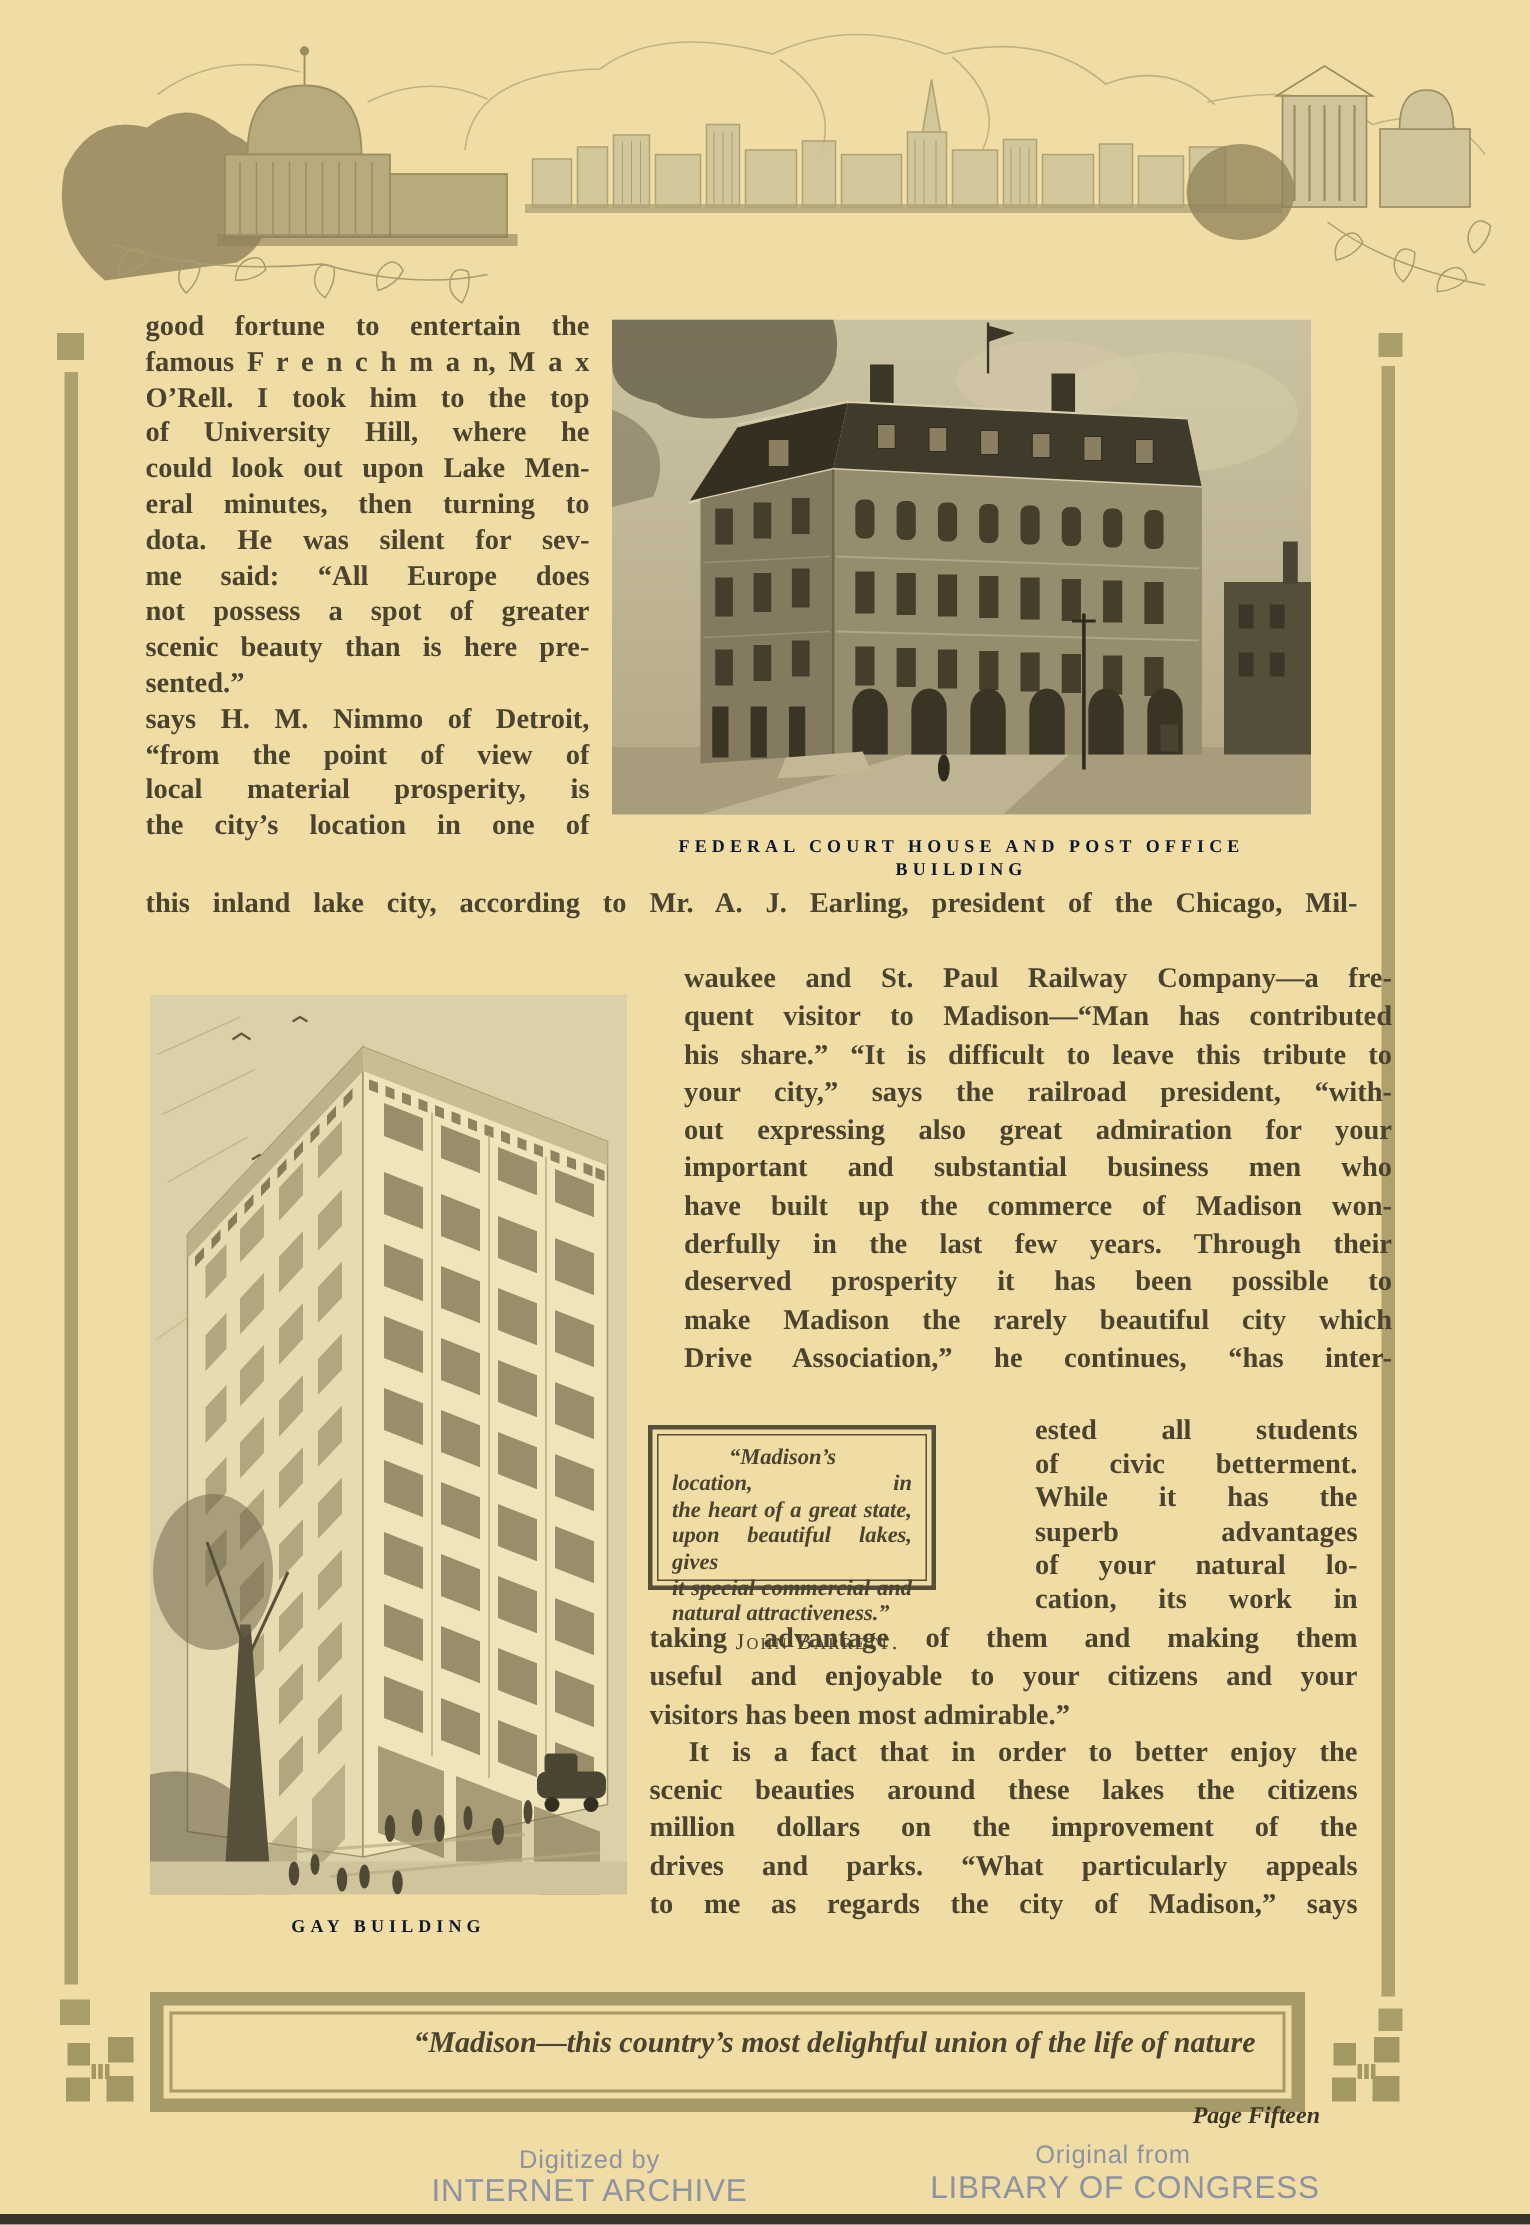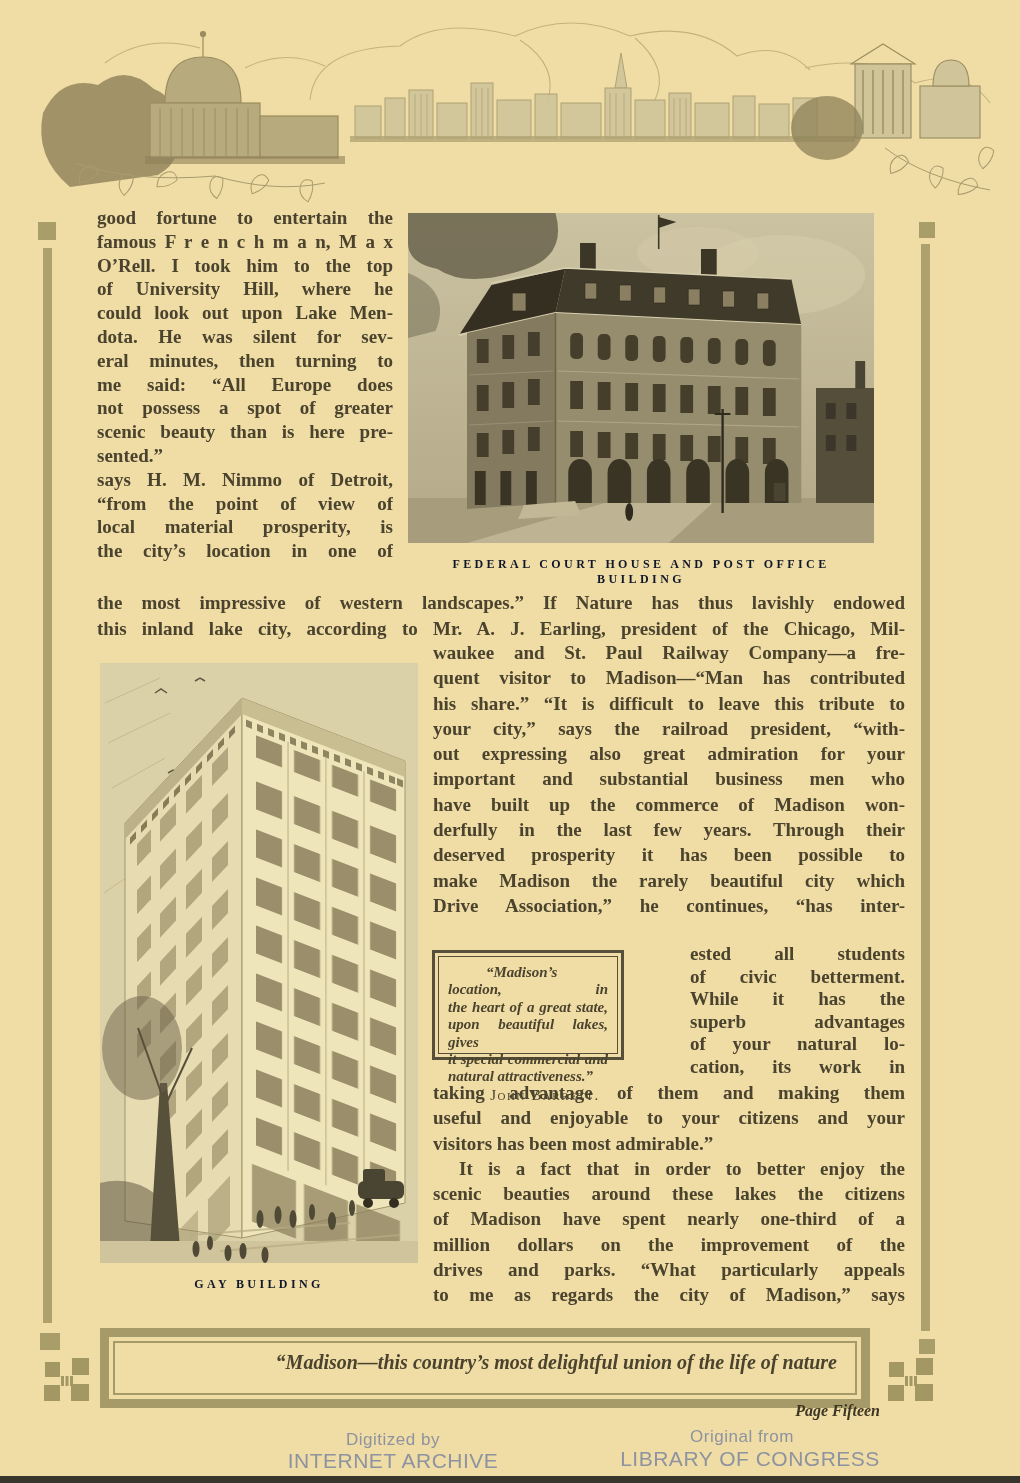--- a/index.html
+++ b/index.html
@@ -6,21 +6,21 @@
   #page{position:relative;width:1020px;height:1483px;background:#f0dca5;overflow:hidden;
         font-family:"Liberation Serif",serif;color:#4a432e;}
   
   .tcol{position:absolute;font-weight:700;}
   .ln{text-align:justify;text-align-last:justify;white-space:normal;overflow:hidden;}
   .ln.plain{text-align-last:left;}
   .ln.indent{text-indent:26px;}
   
   .leftcol{left:97px;top:206px;width:296px;font-size:19px;line-height:23.8px;}
   .introblk{left:97px;top:590px;width:808px;font-size:19px;line-height:25.5px;}
-  .rwide1{left:433px;top:640px;width:472px;font-size:19px;line-height:25.3px;}
+  .rwide1{left:456px;top:640px;width:472px;font-size:19px;line-height:25.3px;}
   .rnarrow{left:690px;top:943px;width:215px;font-size:19px;line-height:22.6px;}
   .rwide2{left:433px;top:1080px;width:472px;font-size:19px;line-height:25.3px;}
   .caption{position:absolute;font-weight:700;font-size:12px;letter-spacing:3.4px;
            text-align:center;color:#0f172a;}
   
   .bbox{position:absolute;left:432px;top:950px;width:192px;height:110px;
         border:3px solid #56503a;box-sizing:border-box;}
   .bbox-inner{position:absolute;left:3px;top:3px;right:3px;bottom:3px;
         border:1px solid #56503a;padding:7px 9px 0 9px;}
   .bbox .ln{font-size:15px;line-height:17.4px;font-style:italic;font-weight:700;}
@@ -185,22 +185,22 @@
     </svg>
   </div>
 
   <div class="tcol leftcol">
 
   <div class="ln">good fortune to entertain the</div>
       <div class="ln">famous F r e n c h m a n,  M a x</div>
       <div class="ln">O’Rell.  I took him to the top</div>
       <div class="ln">of University Hill, where he</div>
       <div class="ln">could look out upon Lake Men-</div>
+      <div class="ln">eral minutes, then turning to</div>
       <div class="ln">dota.  He was silent for sev-</div>
-      <div class="ln">eral minutes, then turning to</div>
       <div class="ln">me said:  “All Europe does</div>
       <div class="ln">not possess a spot of greater</div>
       <div class="ln">scenic beauty than is here pre-</div>
       <div class="ln plain">sented.”</div>
       <div class="ln">says H. M. Nimmo of Detroit,</div>
       <div class="ln">“from the point of view of</div>
       <div class="ln">local material prosperity, is</div>
       <div class="ln">the city’s location in one of</div>
     </div>
 
@@ -305,21 +305,20 @@
       <line x1="320" y1="196" x2="320" y2="300" stroke="#2f2a1e" stroke-width="2.4"></line>
       <line x1="312" y1="201" x2="328" y2="201" stroke="#2f2a1e" stroke-width="2"></line>
       <ellipse cx="225" cy="299" rx="4" ry="9" fill="#2f2a1e"></ellipse>
       <rect x="372" y="270" width="12" height="18" fill="#4a4332"></rect>
     </svg>
   </div>
   <div class="caption" style="left:408px;top:557px;width:466px;">FEDERAL COURT HOUSE AND POST OFFICE BUILDING</div>
 
   <div class="tcol introblk">
 
-  <div class="ln">the most impressive of western landscapes.”  If Nature has thus lavishly endowed</div>
       <div class="ln">this inland lake city, according to Mr. A. J. Earling, president of the Chicago, Mil-</div>
     </div>
 
   <div class="imgwrap" style="left:100px;top:663px;width:318px;height:600px;">
     <svg width="318" height="600" viewBox="0 0 318 600">
       <rect width="318" height="600" fill="#dbd1a8"></rect>
       <g stroke="#b6aa7e" stroke-width="1" opacity=".6">
         <line x1="5" y1="40" x2="60" y2="15"></line>
           <line x1="8" y1="80" x2="70" y2="50"></line>
           <line x1="12" y1="125" x2="65" y2="95"></line>
@@ -523,21 +522,20 @@
       <div class="ln">cation, its work in</div>
     </div>
 
   <div class="tcol rwide2">
 
   <div class="ln">taking advantage of them and making them</div>
       <div class="ln">useful and enjoyable to your citizens and your</div>
       <div class="ln plain">visitors has been most admirable.”</div>
       <div class="ln indent">It is a fact that in order to better enjoy the</div>
       <div class="ln">scenic beauties around these lakes the citizens</div>
-      <div class="ln">of Madison have spent nearly one-third of a</div>
       <div class="ln">million dollars on the improvement of the</div>
       <div class="ln">drives and parks.  “What particularly appeals</div>
       <div class="ln">to me as regards the city of Madison,” says</div>
     </div>
 
   <div class="qbox">
     <div class="qbox-inner">
       <div class="qline1">“Madison—this country’s most delightful union of the life of nature</div>
     </div>
   </div>

